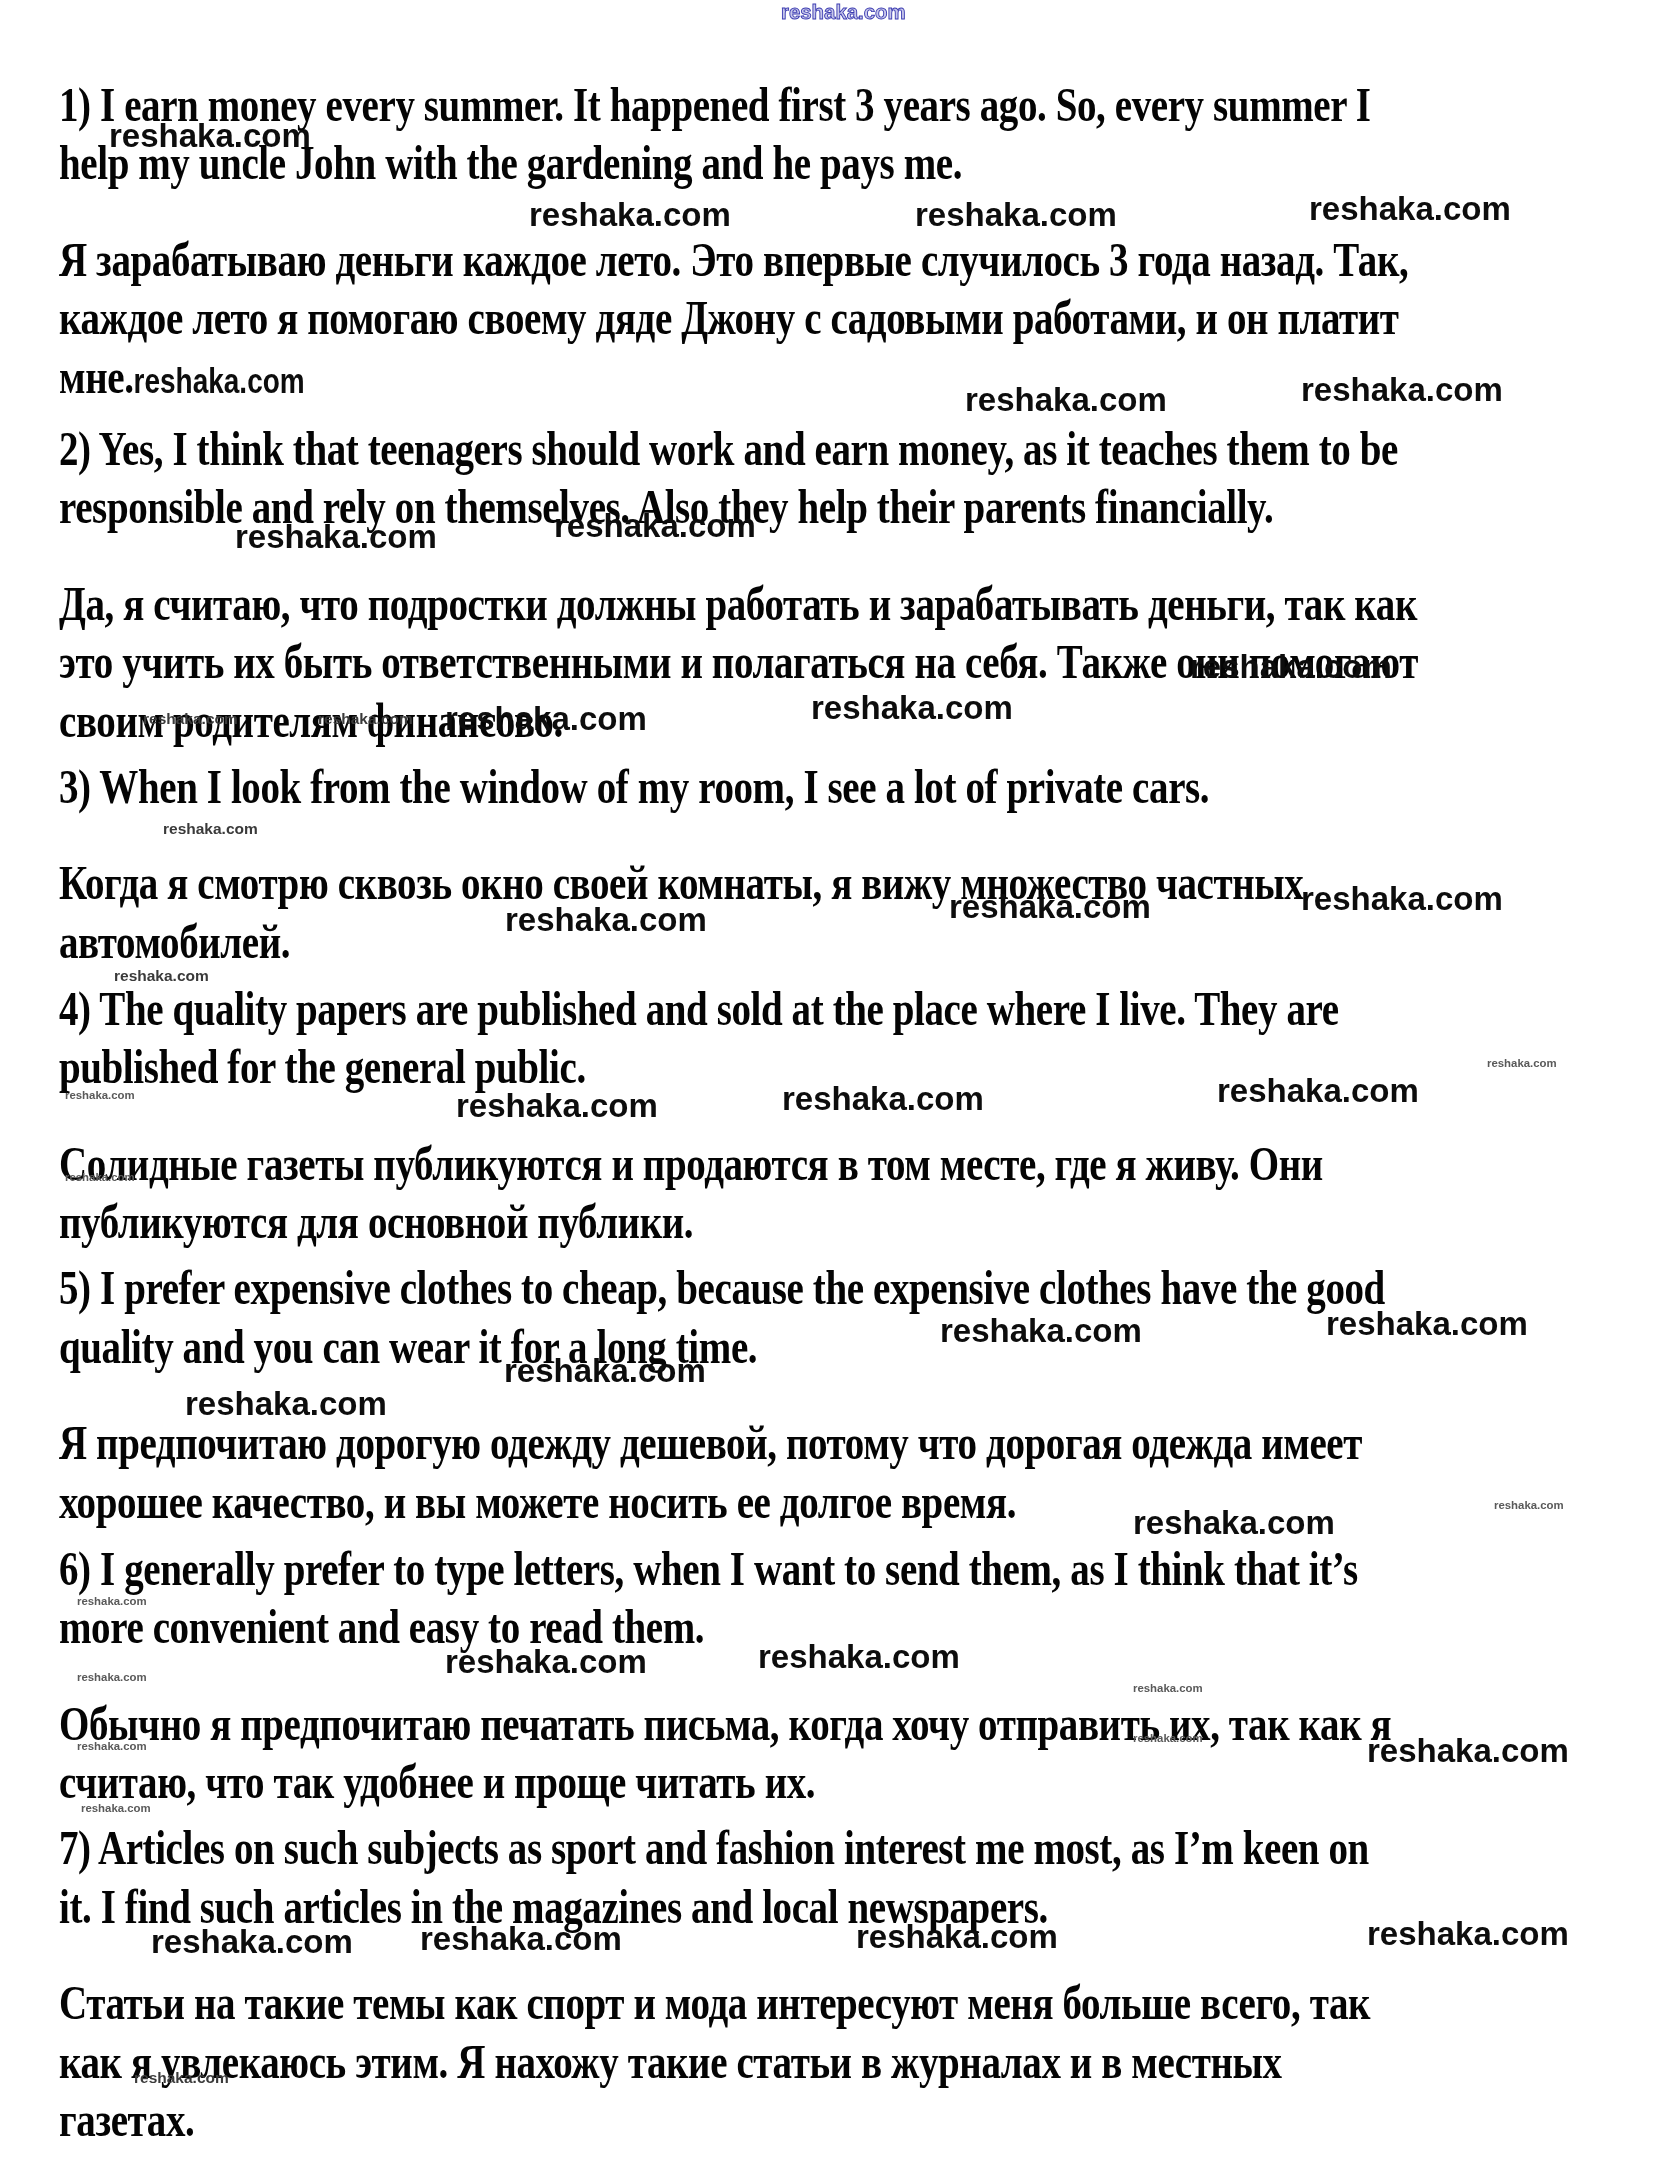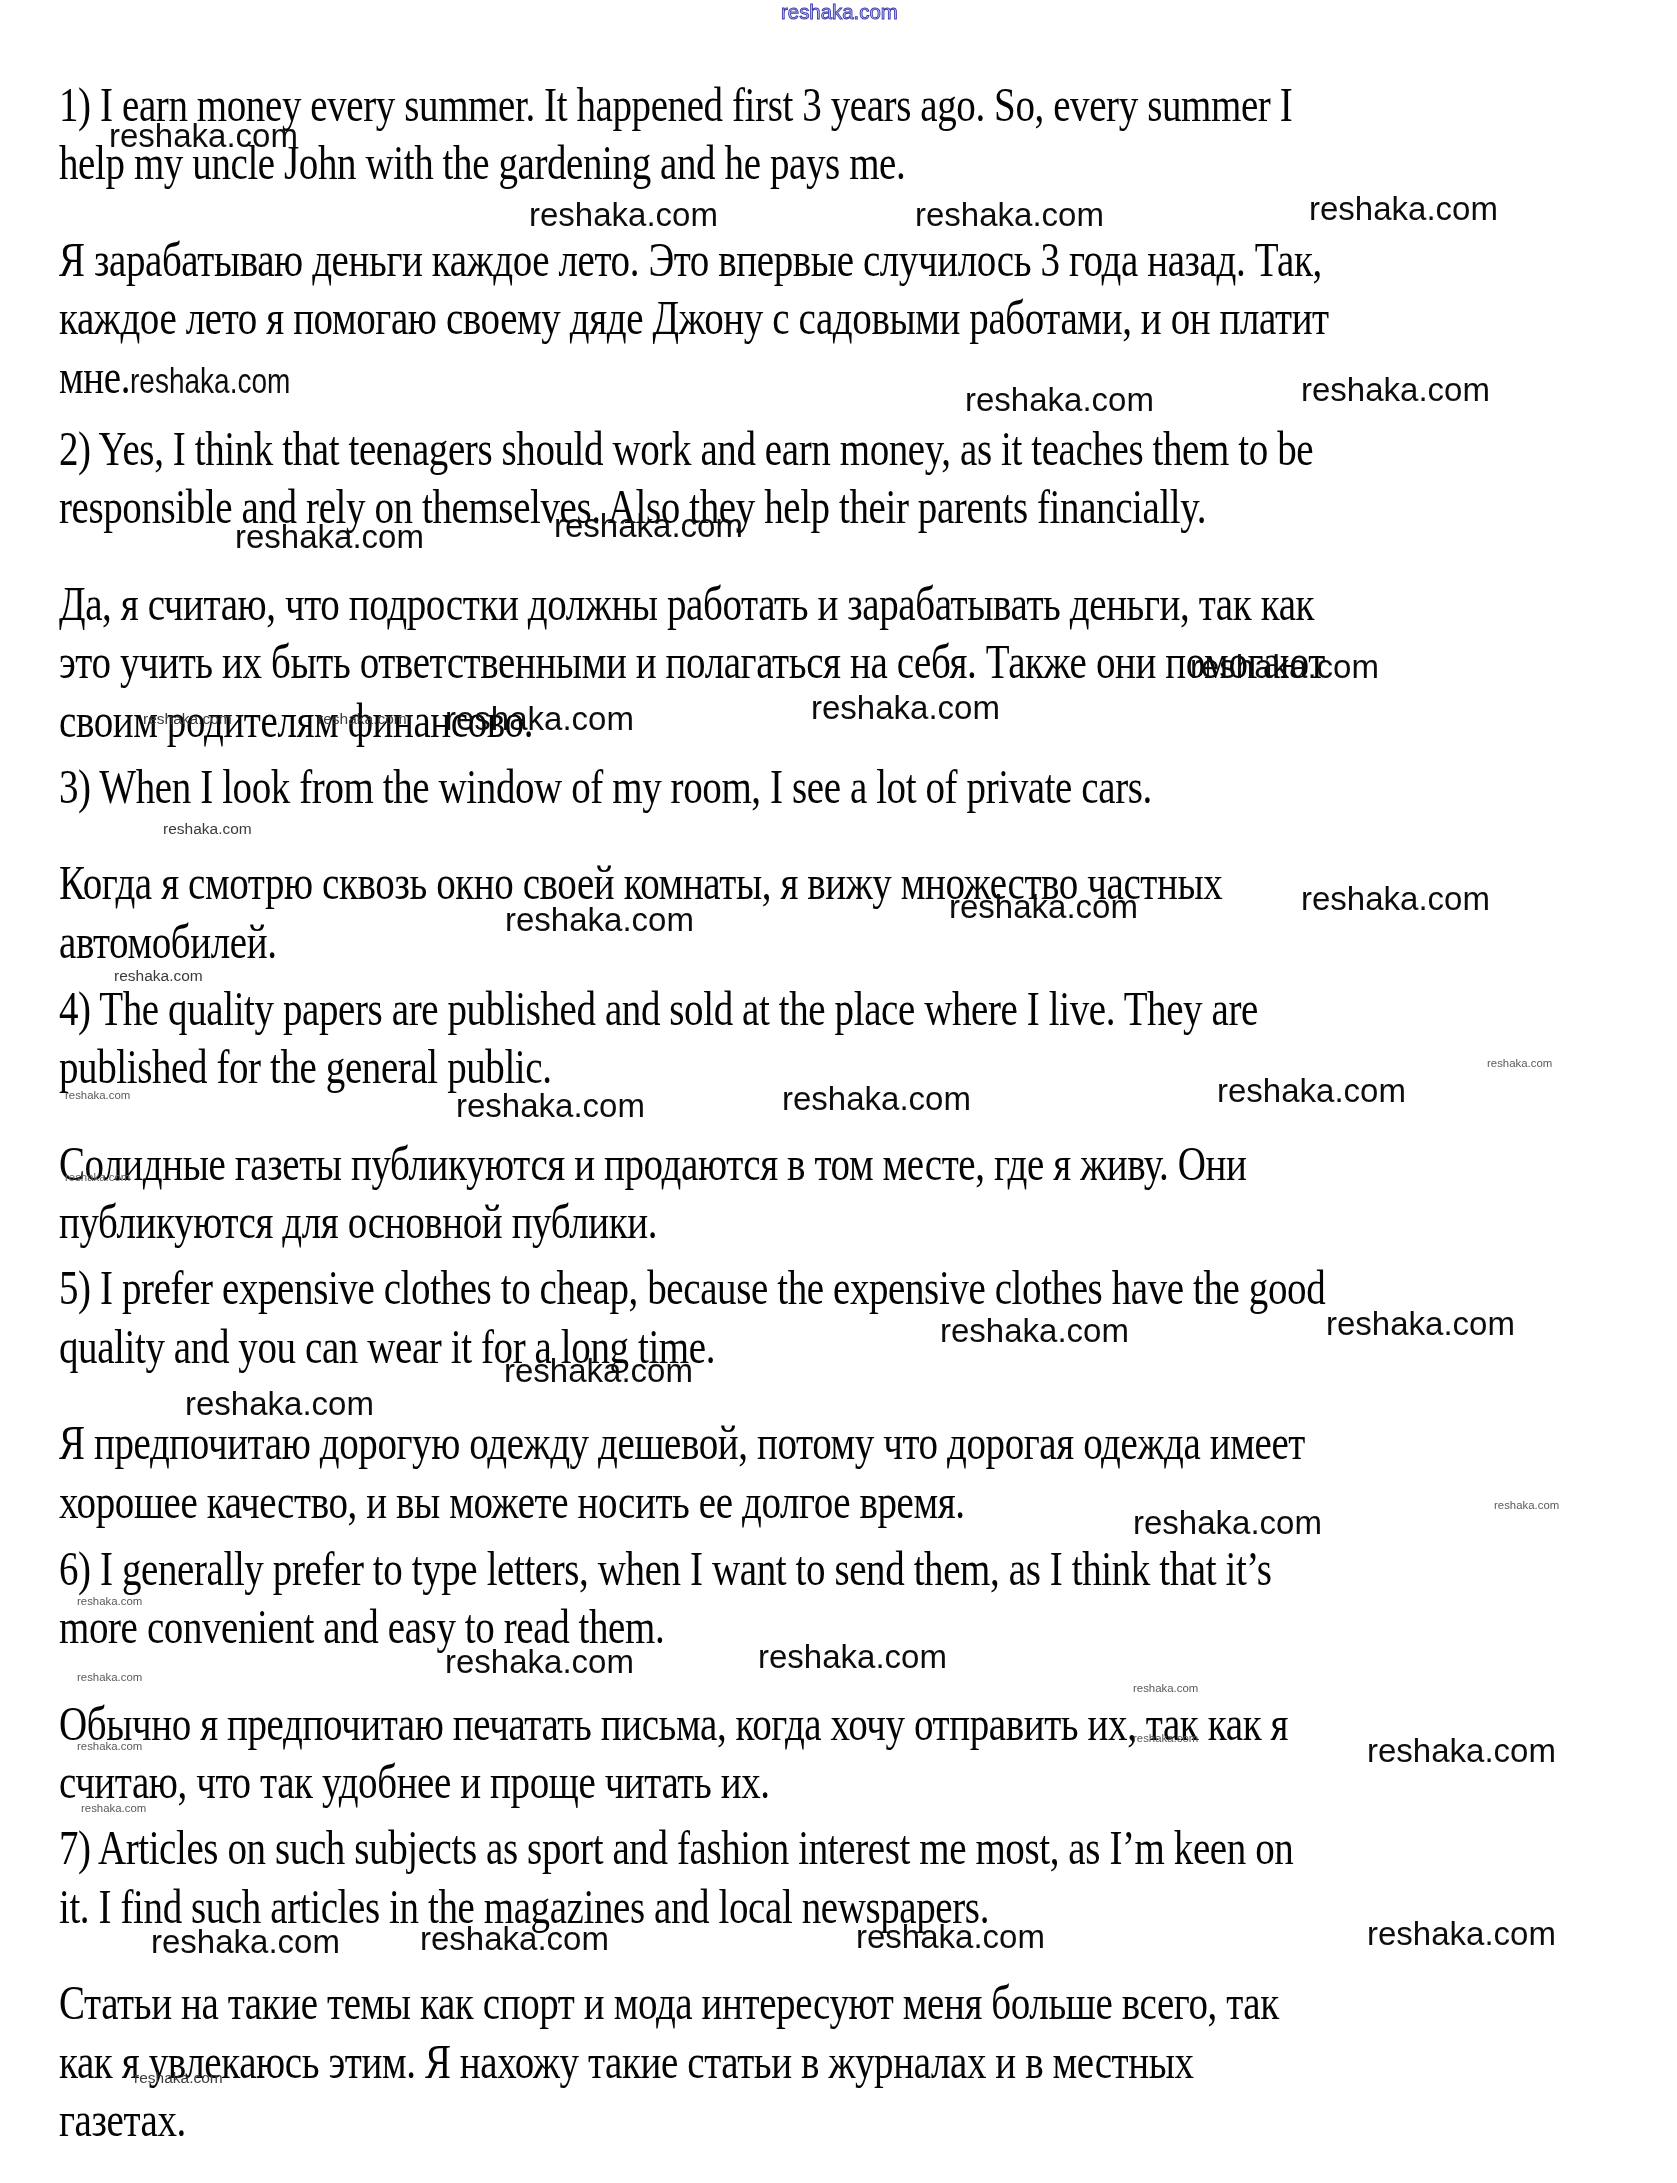--- a/index.html
+++ b/index.html
@@ -7,20 +7,21 @@
     padding: 0;
     background: #ffffff;
   }
   .page {
     position: relative;
     width: 1678px;
     height: 2165px;
     background: #ffffff;
     overflow: hidden;
     font-family: "Liberation Serif", serif;
+    font-weight: bold;
   }
   .content {
     position: absolute;
     left: 59px;
     top: 33px;
     width: 1561px;
     padding-top: 35px;
     transform: scale(1, 1.22);
     transform-origin: top left;
   }

